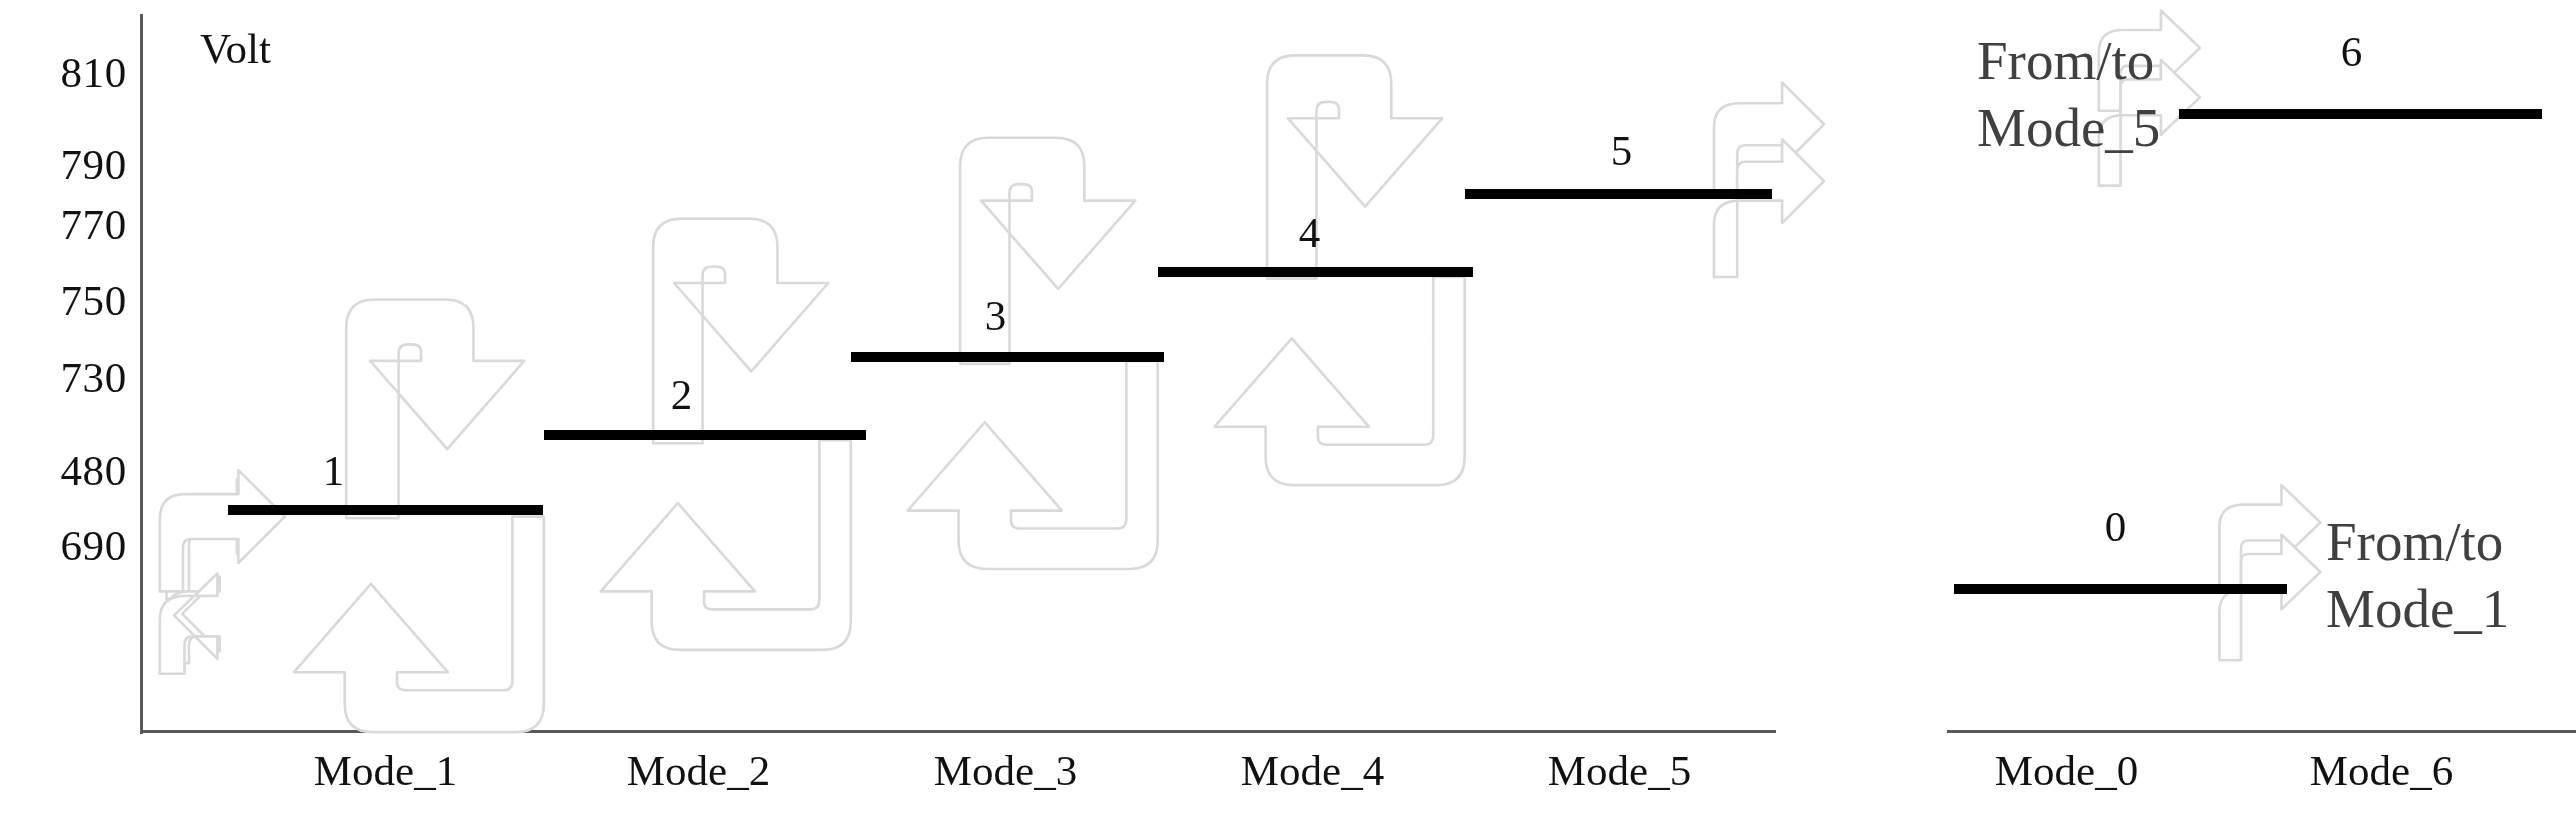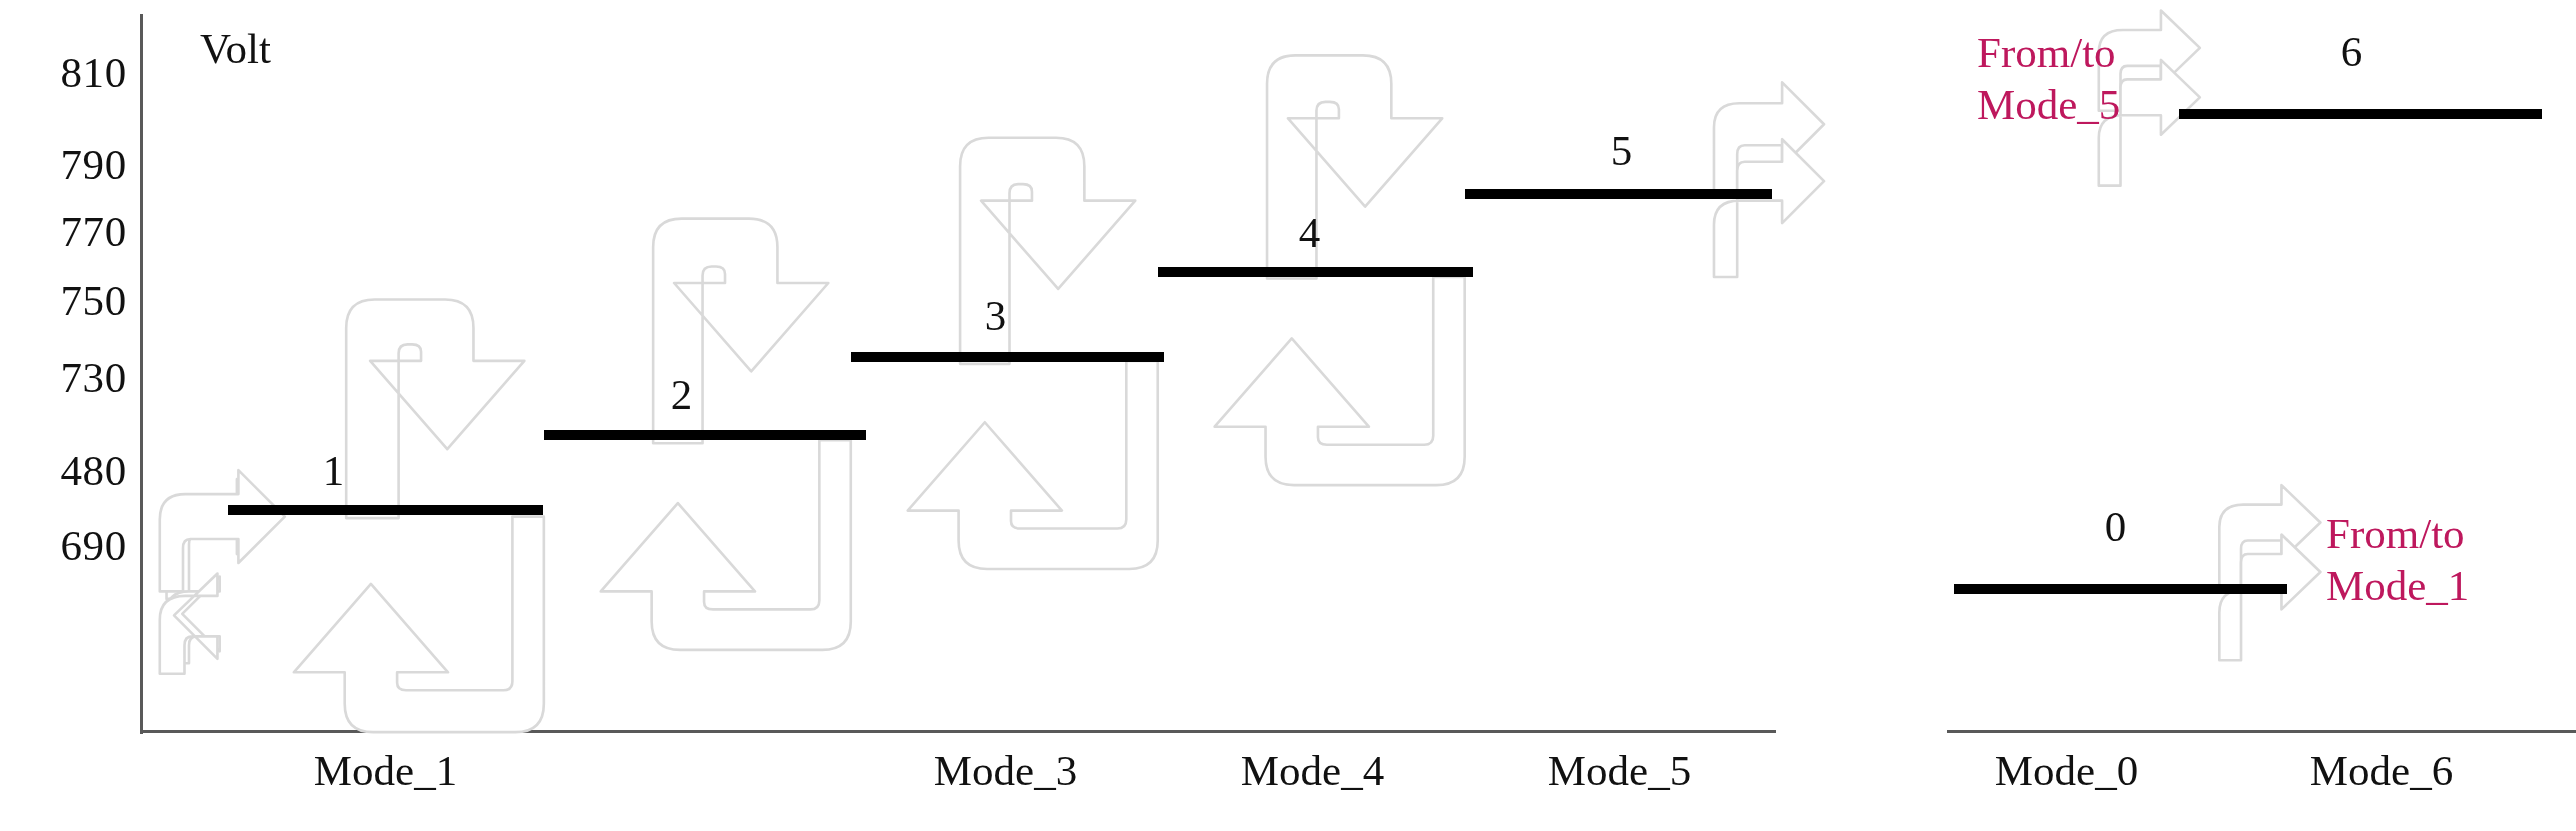--- a/index.html
+++ b/index.html
@@ -11,35 +11,35 @@
   .ytick{position:absolute;font-size:43px;line-height:1;text-align:right;
          width:112px;left:15px;color:#111;letter-spacing:0.7px;}
   .axis-v{position:absolute;background:#595959;width:3px;}
   .axis-h{position:absolute;background:#595959;height:3px;}
   .volt-label{position:absolute;font-size:43px;line-height:1;color:#111;margin-left:32px;}
   .xlabel{position:absolute;font-size:43px;line-height:1;color:#111;
           text-align:center;white-space:nowrap;}
   .level-line{position:absolute;background:#000;height:9.7px;}
   .level-num{position:absolute;font-size:43px;line-height:1;color:#111;
              text-align:center;white-space:nowrap;}
-  .side-text{position:absolute;font-size:43px;line-height:1.22;color:#be185d;
+  .side-text{position:absolute;font-size:55px;line-height:1.22;color:#404040;
              white-space:nowrap;}
   svg.arrows{position:absolute;left:0;top:0;width:2576px;height:831px;
              pointer-events:none;}
   .arrowshape{fill:#ffffff;stroke:#d9d9d9;stroke-width:3.5;
               stroke-linejoin:round;}
 </style>
 </head>
 <body>
 
 <div id="stage">
 
   <div class="ytick" style="top:51px;">810</div>
   <div class="ytick" style="top:143px;">790</div>
-  <div class="ytick" style="top:210px;">770</div>
+  <div class="ytick" style="top:203px;">770</div>
   <div class="ytick" style="top:279px;">750</div>
   <div class="ytick" style="top:356px;">730</div>
   <div class="ytick" style="top:449px;">480</div>
   <div class="ytick" style="top:524px;">690</div>
 
   <div class="axis-v" style="left:140px;top:13.5px;height:720px;"></div>
   <div class="axis-h" style="left:140px;top:730px;width:1636px;"></div>
 
   <div class="volt-label" style="left:168px;top:27px;">Volt</div>
 
@@ -359,20 +359,21 @@
   <div class="level-line" style="left:1158px;top:267px;width:315px;"></div>
   <div class="level-line" style="left:1465px;top:189px;width:307px;"></div>
 
   <div class="level-num" style="left:311px;top:449px;width:45px;">1</div>
   <div class="level-num" style="left:659px;top:373px;width:45px;">2</div>
   <div class="level-num" style="left:973px;top:294px;width:45px;">3</div>
   <div class="level-num" style="left:1287px;top:211px;width:45px;">4</div>
   <div class="level-num" style="left:1599px;top:129px;width:45px;">5</div>
 
   <div class="xlabel" style="left:273px;top:749px;width:225px;">Mode_1</div>
+  <div class="xlabel" style="left:586px;top:749px;width:225px;">Mode_2</div>
   <div class="xlabel" style="left:893px;top:749px;width:225px;">Mode_3</div>
   <div class="xlabel" style="left:1200px;top:749px;width:225px;">Mode_4</div>
   <div class="xlabel" style="left:1507px;top:749px;width:225px;">Mode_5</div>
 
   <div class="side-text" style="left:1977px;top:27px;">
     <div>From/to</div>
     <div>Mode_5</div>
   </div>
 
   <div class="level-line" style="left:2179px;top:109px;width:363px;"></div>

